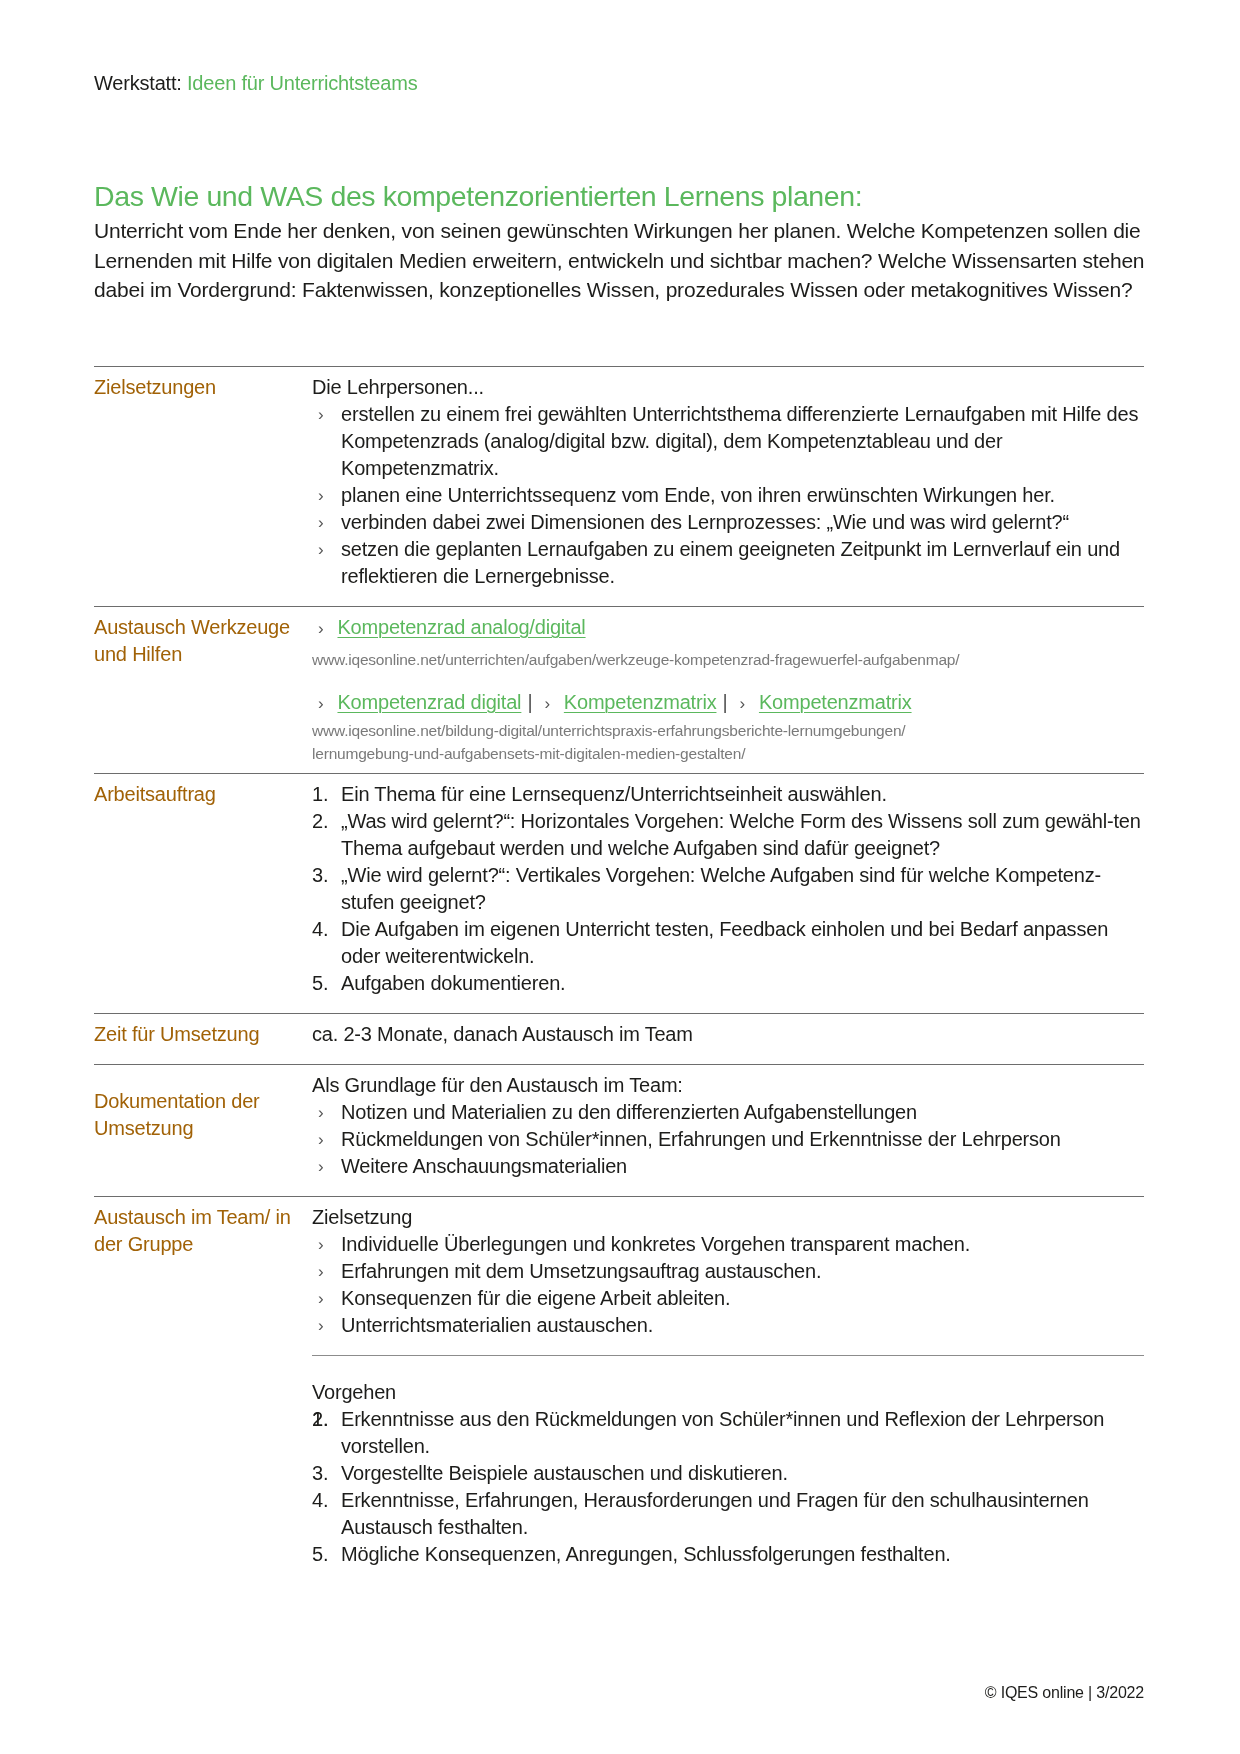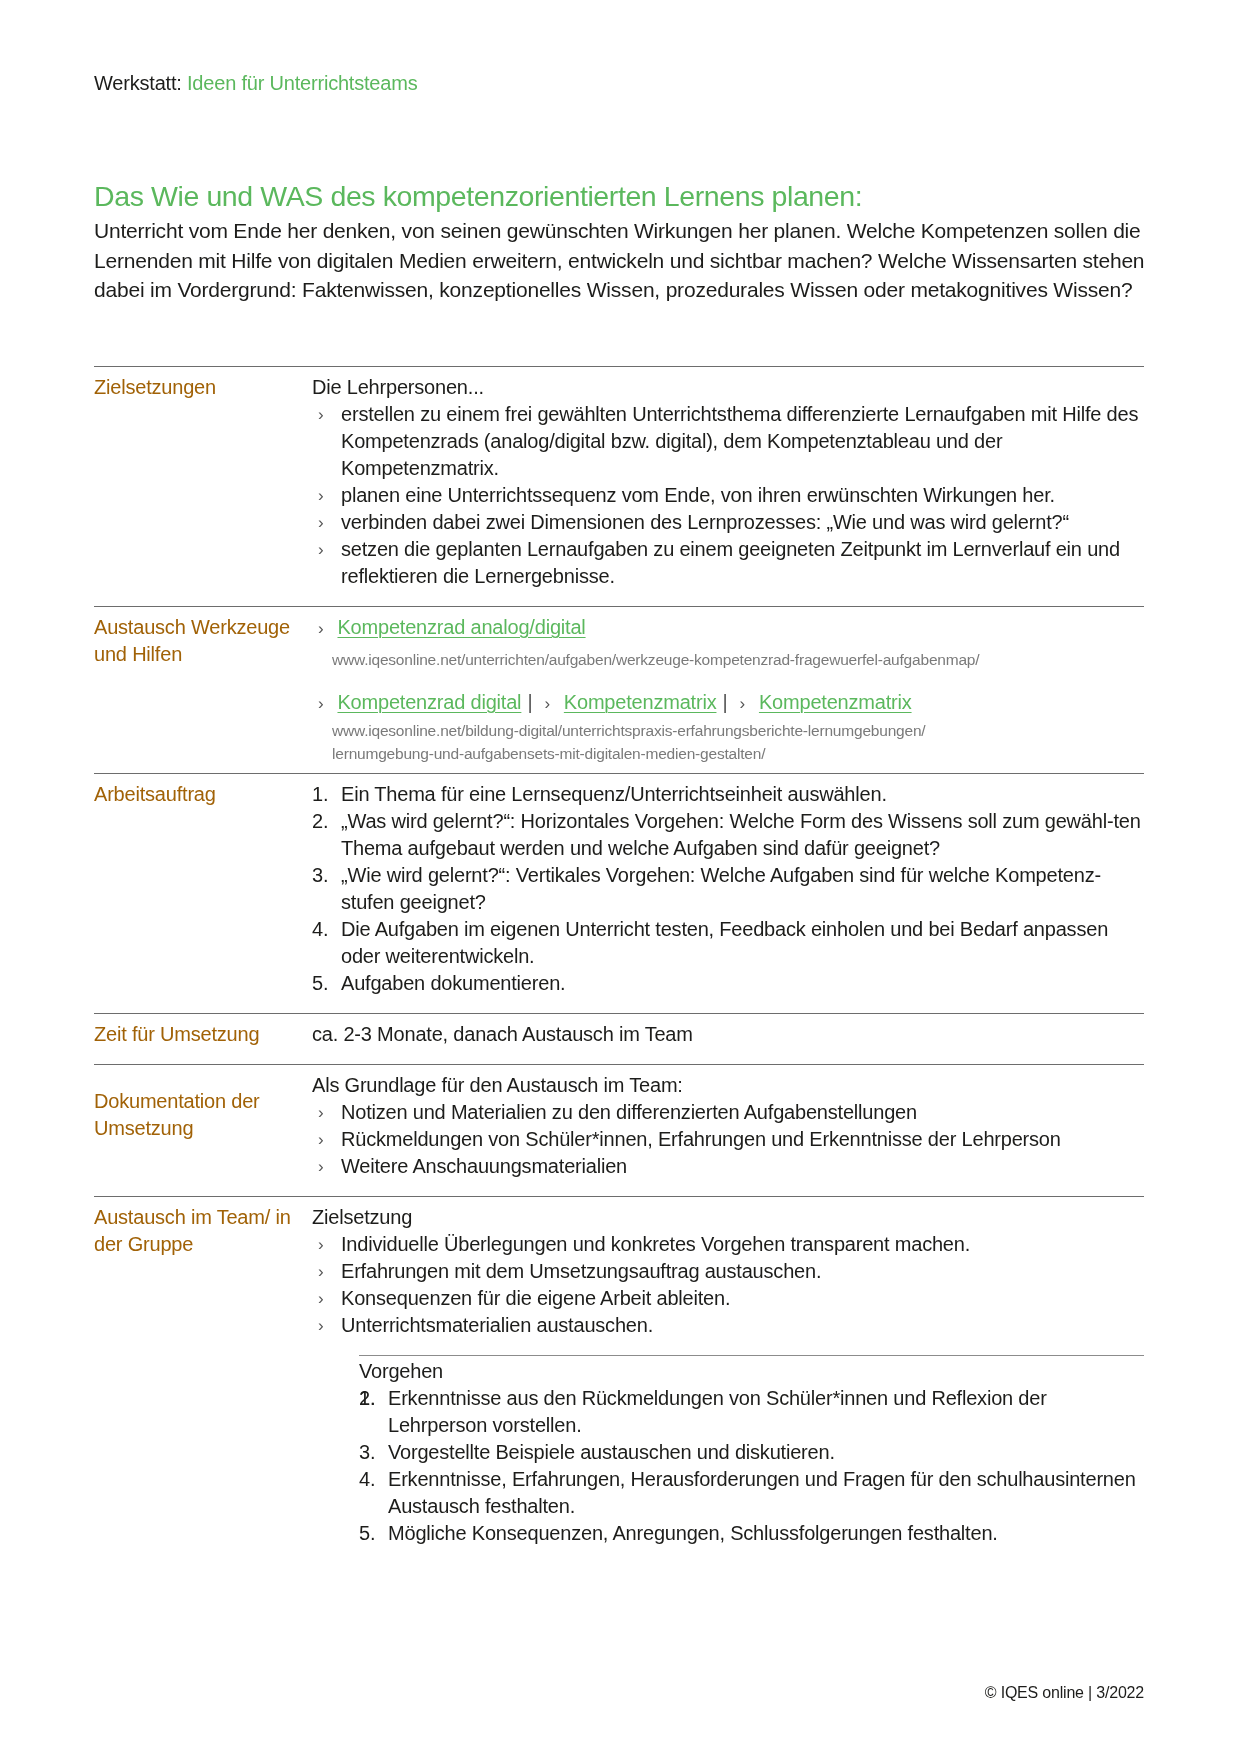--- a/index.html
+++ b/index.html
@@ -37,25 +37,25 @@
     }
     .bullets { list-style: none; }
     .bullets li { position: relative; padding-left: 29px; }
     .bullets li .chev {
       position: absolute; left: 6px; top: 0; color: #555; font-size: 17px;
     }
     .numbered { list-style: none; }
     .numbered li { position: relative; padding-left: 29px; }
     .numbered li .num { position: absolute; left: 0; top: 0; }
     .link { color: #5bb85d; text-decoration: underline; text-decoration-thickness: 1px; text-underline-offset: 3px; }
-    .url { color: #7a7a7a; font-size: 15.5px; line-height: 23px; letter-spacing: -0.2px; margin-left: 20px; }
+    .url { color: #7a7a7a; font-size: 15.5px; line-height: 23px; letter-spacing: -0.2px; }
     .linkline { display: flex; align-items: baseline; }
     .linkline .chev { color: #555; font-size: 17px; margin: 0 14px 0 6px; }
     .linkline .sep { color: #555; margin: 0 6px 0 6px; }
-    .subrule { border-top: 1.5px solid #8c8c8c; margin-top: 16px; padding-top: 2px; margin-left: 47px; }
+    .subrule { border-top: 1.5px solid #8c8c8c; margin-top: 16px; padding-top: 23px; }
     .footer {
       position: absolute; right: 96px; top: 1684px;
       font-size: 16px; color: #1d1d1b; letter-spacing: -0.2px;
     }
   </style>
 </head>
 <body>
 
 <div class="header">
   <span>Werkstatt:</span>

